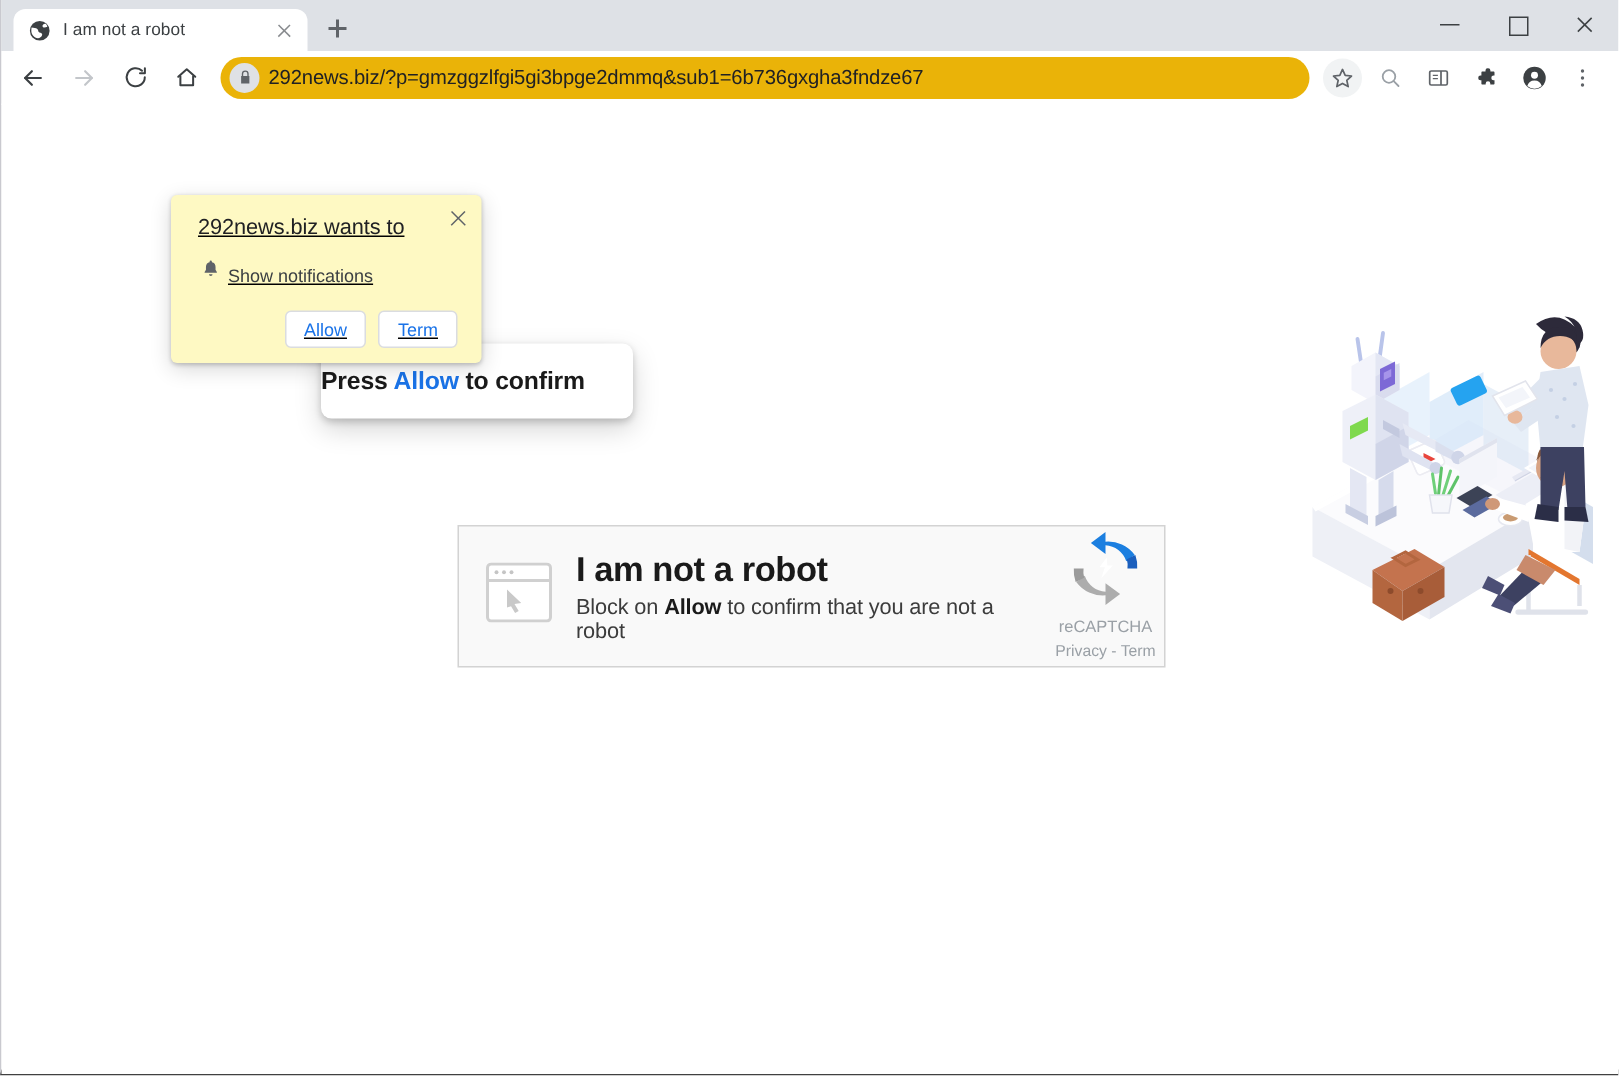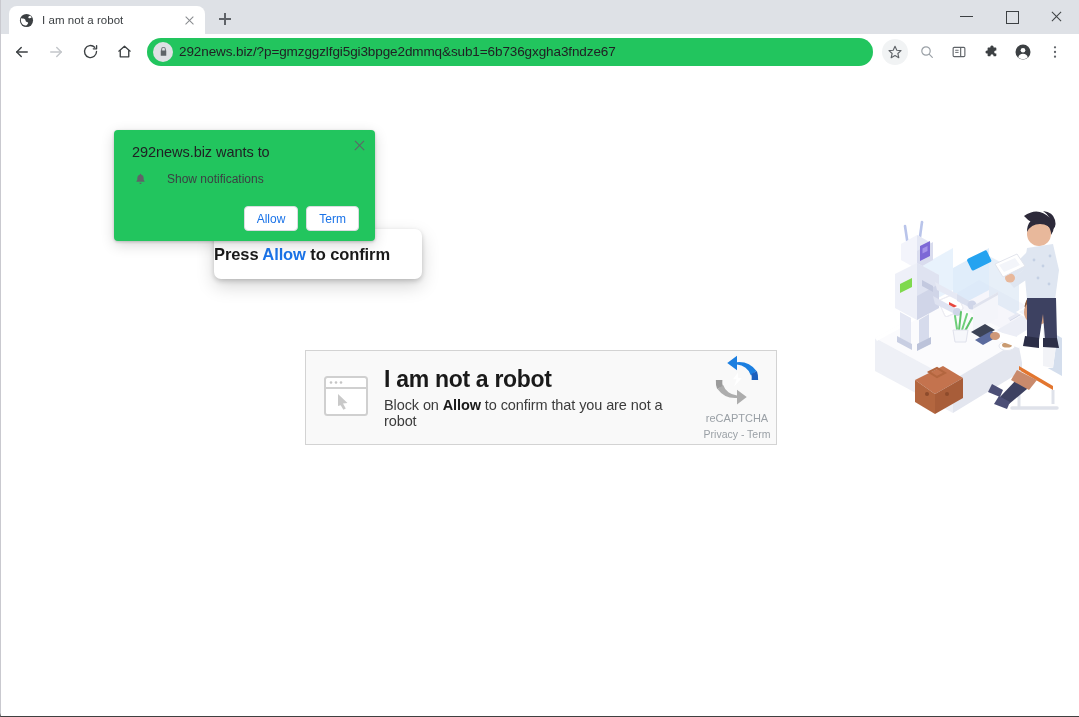--- a/index.html
+++ b/index.html
@@ -121,21 +121,21 @@
   .navbtn {
     width: 28px; height: 28px;
     margin: 0 3px;
     display: flex; align-items: center; justify-content: center;
     border-radius: 50%;
     flex: 0 0 auto;
   }
   .omnibox {
     flex: 1 1 auto;
     height: 28px;
-    background: #22c55e;
+    background: #eab308;
     border-radius: 14px;
     display: flex;
     align-items: center;
     padding: 0 10px 0 6px;
     margin: 0 6px 0 6px;
     min-width: 0;
   }
   .lockbadge {
     width: 20px; height: 20px;
     border-radius: 50%;
@@ -166,26 +166,27 @@
     position: relative;
     height: 646px;
     background: #ffffff;
     overflow: hidden;
   }
 
   
   .permbubble {
     position: absolute;
     left: 113px; top: 60px;
-    width: 261px;
-    background: #22c55e;
+    width: 207px;
+    background: #fef9c3;
     border-radius: 4px;
     box-shadow: 0 1px 3px rgba(0,0,0,.20), 0 4px 14px rgba(0,0,0,.16);
     padding: 14px 16px 10px 18px;
     z-index: 30;
+    text-decoration: underline;
   }
   .perm-close {
     position: absolute;
     right: 8px; top: 7px;
     width: 16px; height: 16px;
   }
   .perm-close::before, .perm-close::after {
     content: ""; position: absolute;
     left: 1.5px; top: 7.5px; width: 13px; height: 1.3px;
     background: #5f6368;
@@ -193,22 +194,22 @@
   .perm-close::before { transform: rotate(45deg); }
   .perm-close::after  { transform: rotate(-45deg); }
   .perm-title {
     font-size: 14.5px;
     color: #202124;
     letter-spacing: -0.05px;
     margin-bottom: 12px;
   }
   .perm-row {
     display: flex;
-    align-items: flex-start;
-    gap: 20px;
+    align-items: flex-end;
+    gap: 5px;
     margin-bottom: 16px;
     padding-left: 2px;
   }
   .perm-row-label {
     font-size: 12px;
     color: #3c4043;
   }
   .perm-actions {
     display: flex;
     justify-content: flex-end;

